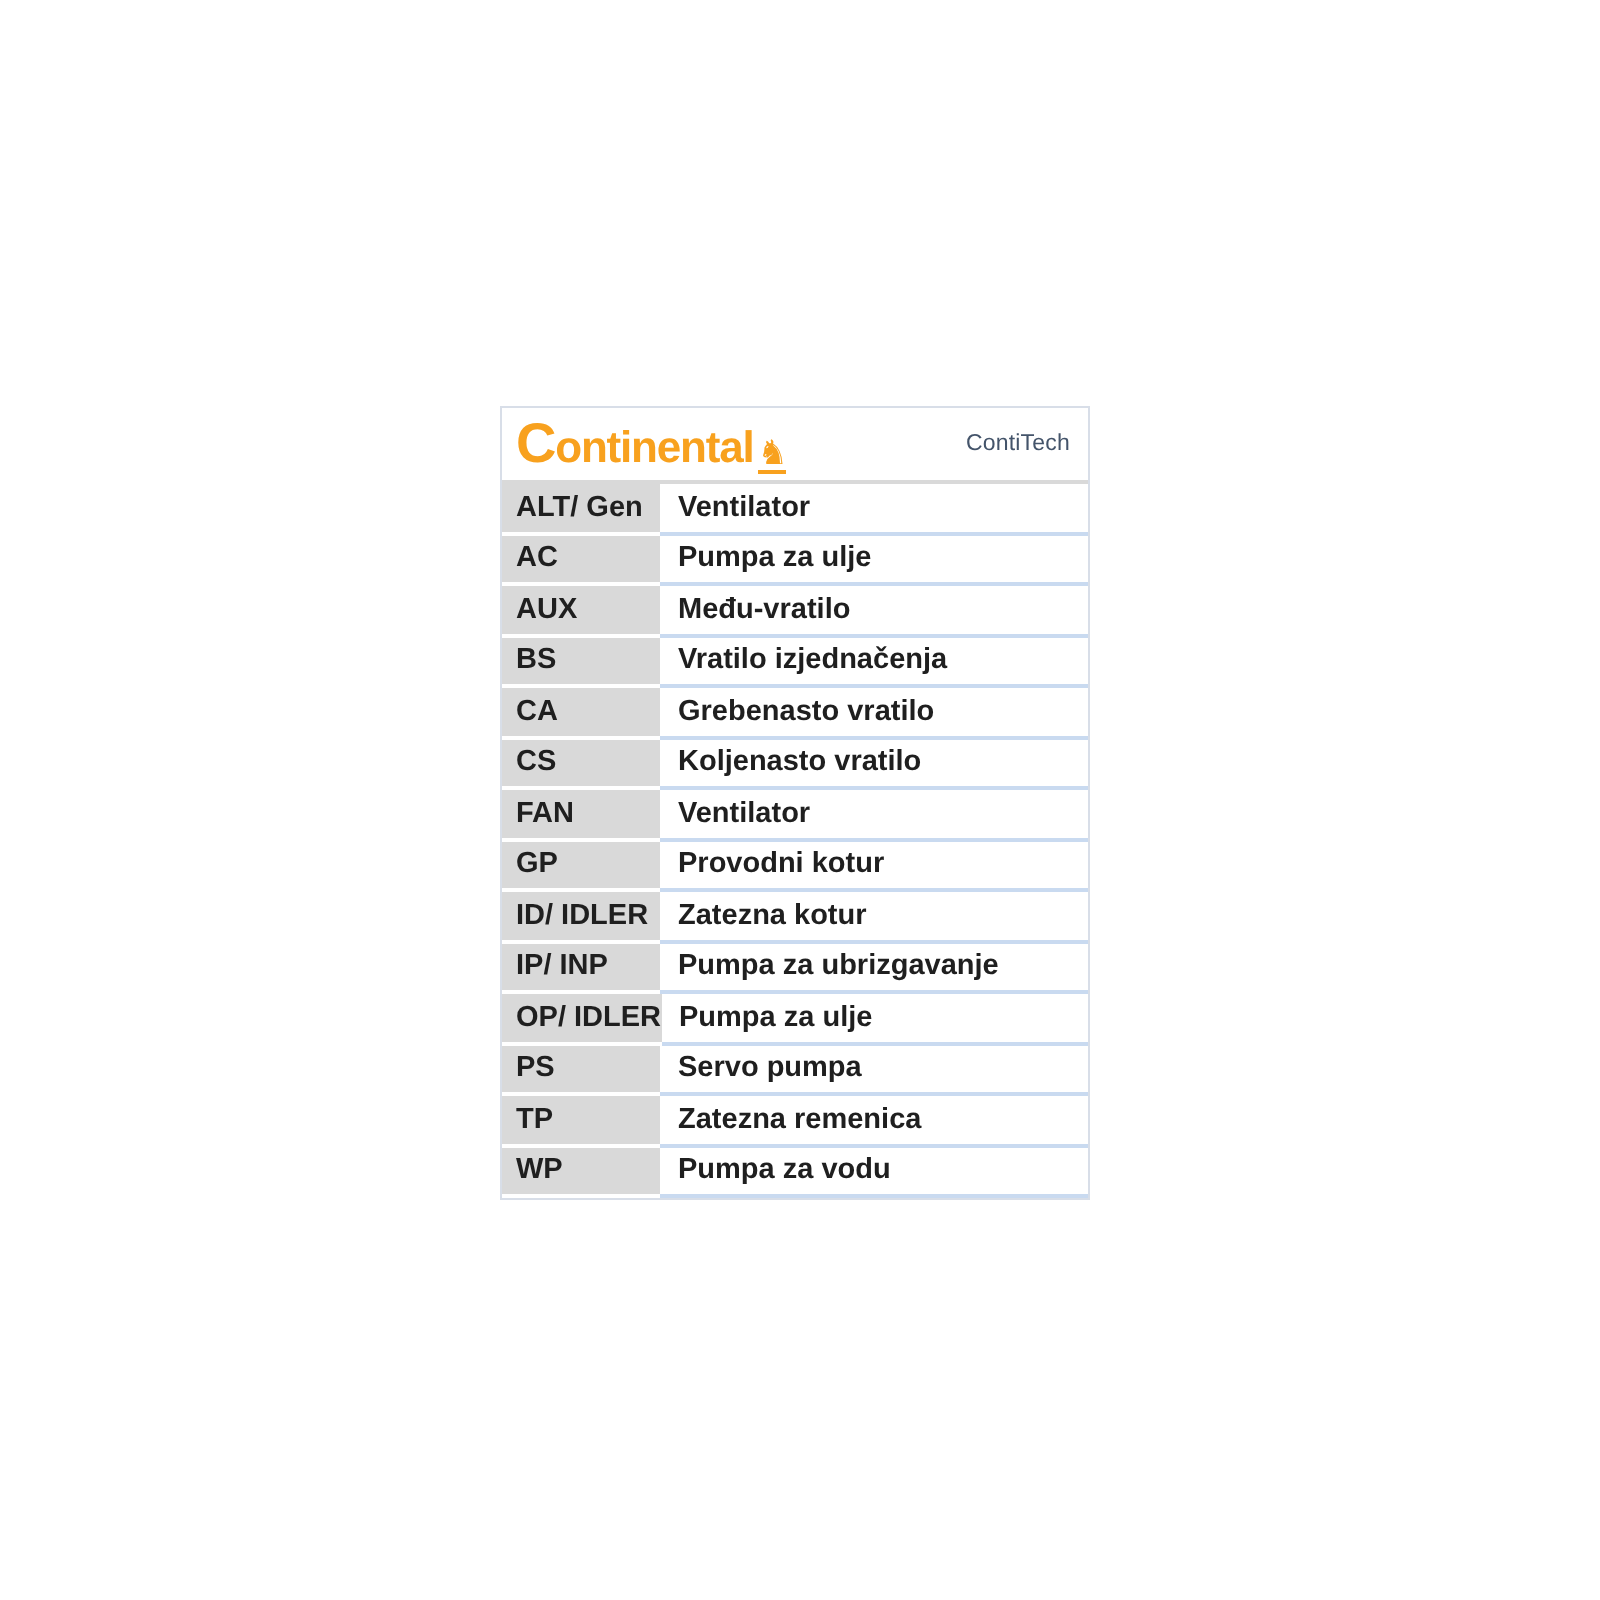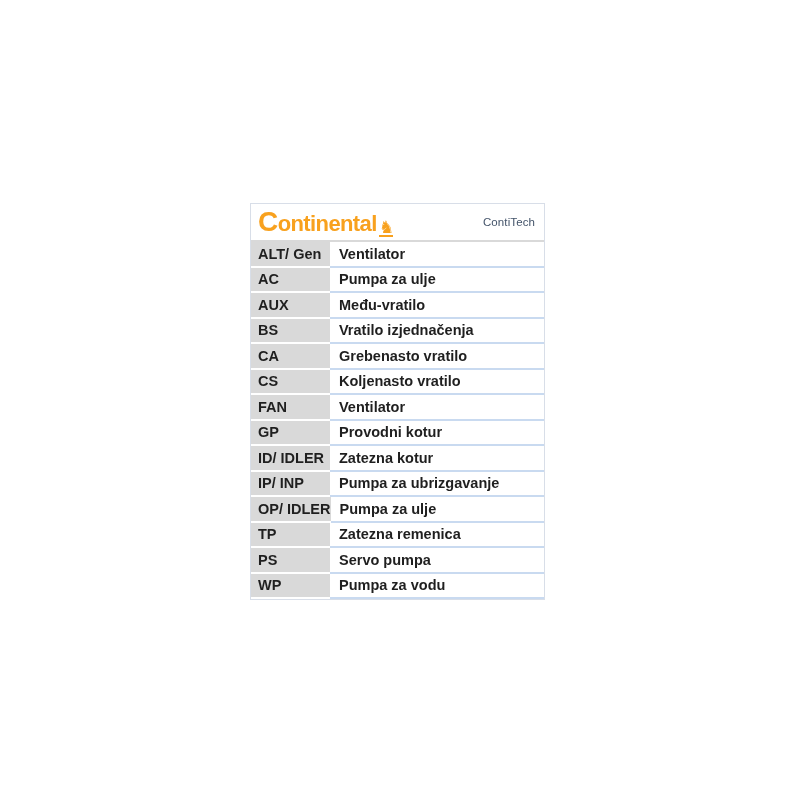--- a/index.html
+++ b/index.html
@@ -156,26 +156,26 @@
     </div>
     <div class="row">
       <div class="cell abbr">IP/ INP</div>
       <div class="cell desc">Pumpa za ubrizgavanje</div>
     </div>
     <div class="row">
       <div class="cell abbr">OP/ IDLER</div>
       <div class="cell desc">Pumpa za ulje</div>
     </div>
     <div class="row">
+      <div class="cell abbr">PS</div>
+      <div class="cell desc">Servo pumpa</div>
+    </div>
+    <div class="row">
       <div class="cell abbr">TP</div>
       <div class="cell desc">Zatezna remenica</div>
-    </div>
-    <div class="row">
-      <div class="cell abbr">PS</div>
-      <div class="cell desc">Servo pumpa</div>
     </div>
     <div class="row">
       <div class="cell abbr">WP</div>
       <div class="cell desc">Pumpa za vodu</div>
     </div>
 
   </div>
 </div>
 
 </body></html>

